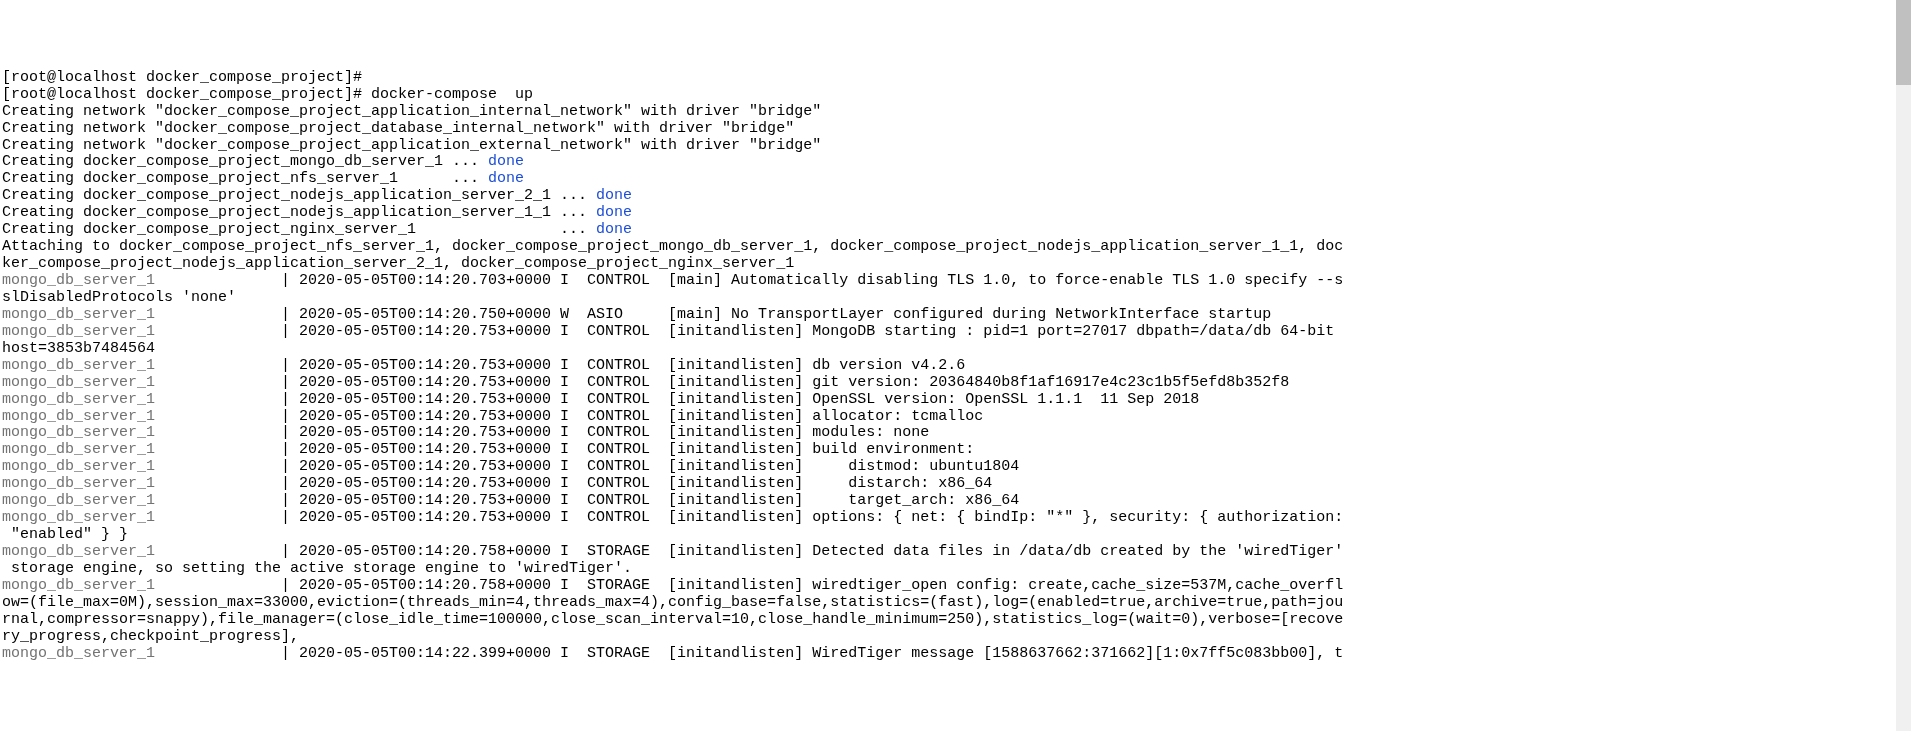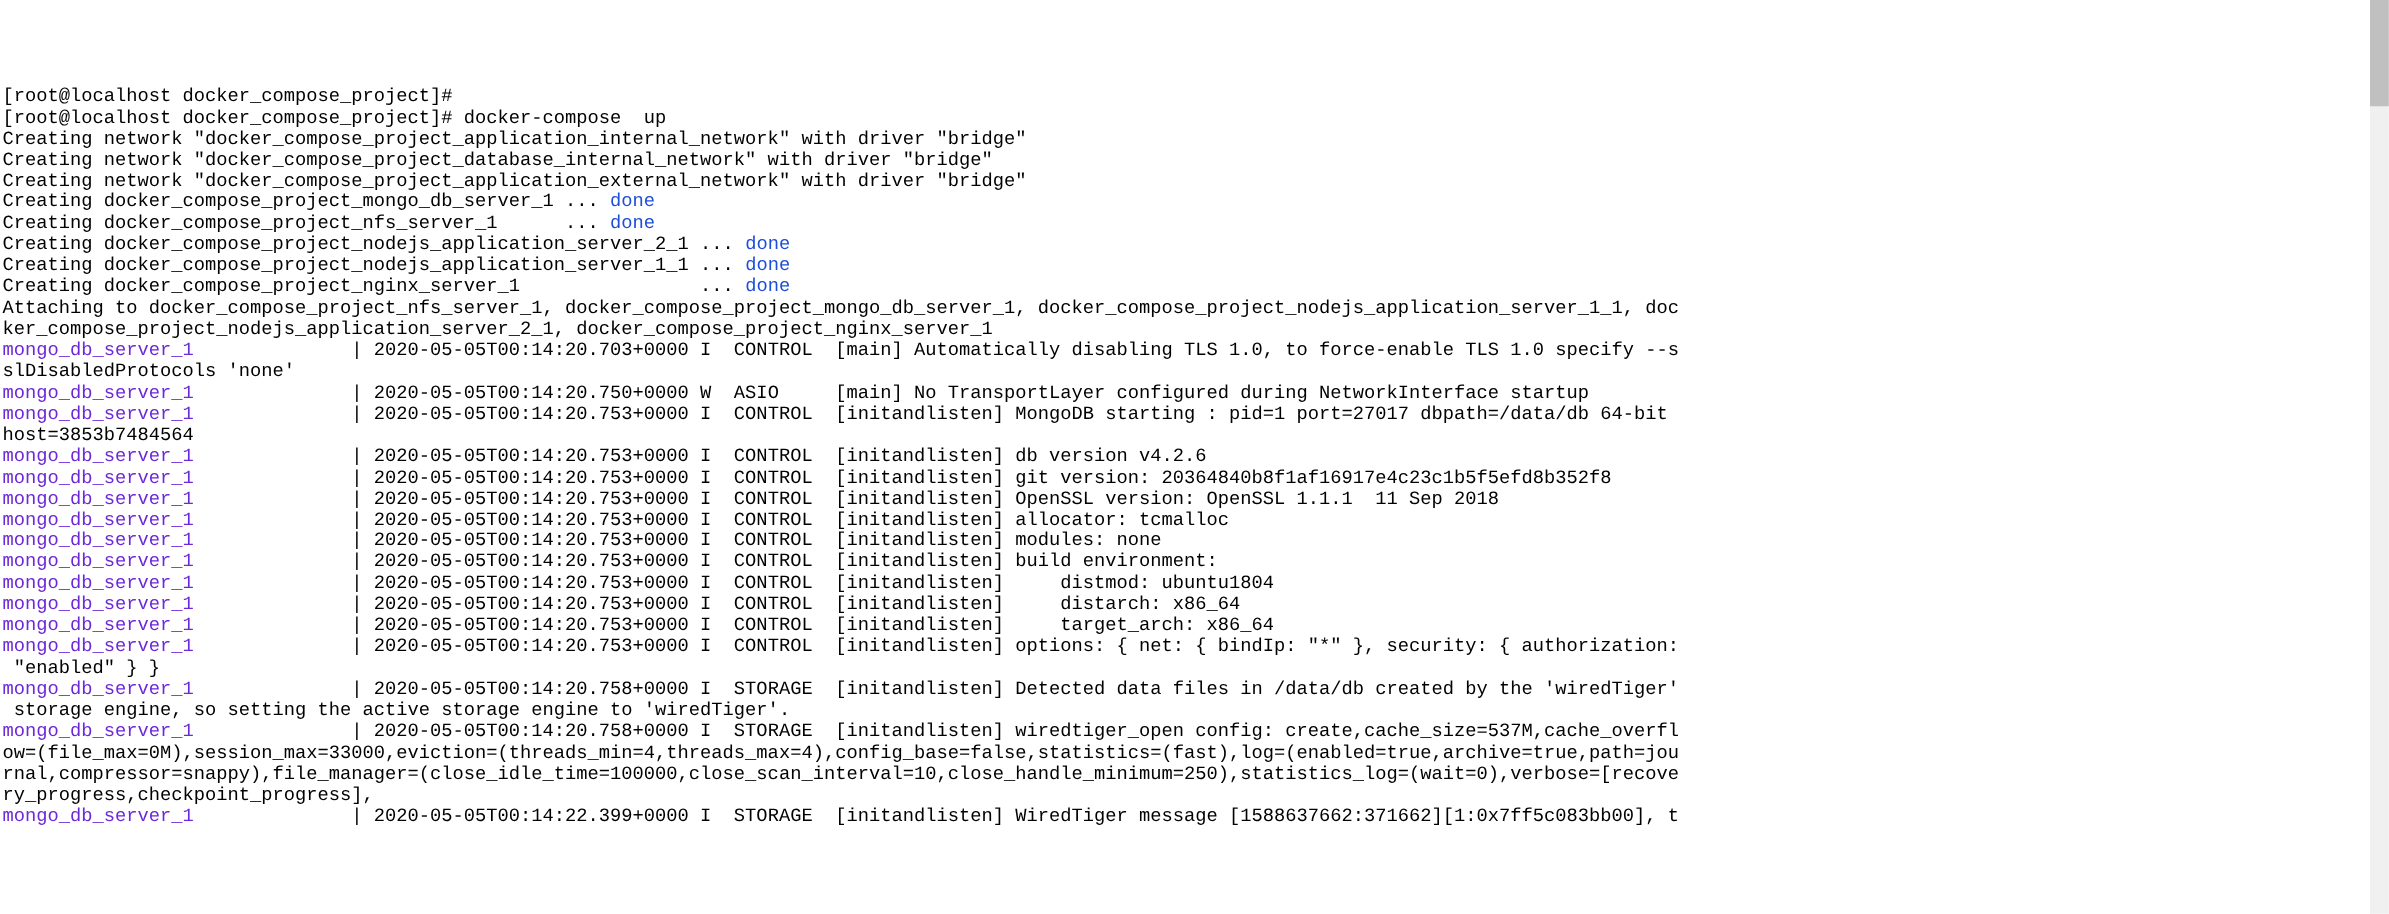--- a/index.html
+++ b/index.html
@@ -14,21 +14,21 @@
       padding: 2px 0 0 2px;
       width: 1911px;
     }
     .terminal-output {
       display: block;
     }
     .line {
       display: block;
     }
     .service-name {
-      color: #6d28d9;
+      color: #737373;
     }
     .done {
       color: #1d4ed8;
     }
     .scrollbar {
       position: fixed;
       right: 0;
       top: 0;
       width: 15px;
       height: 100%;

